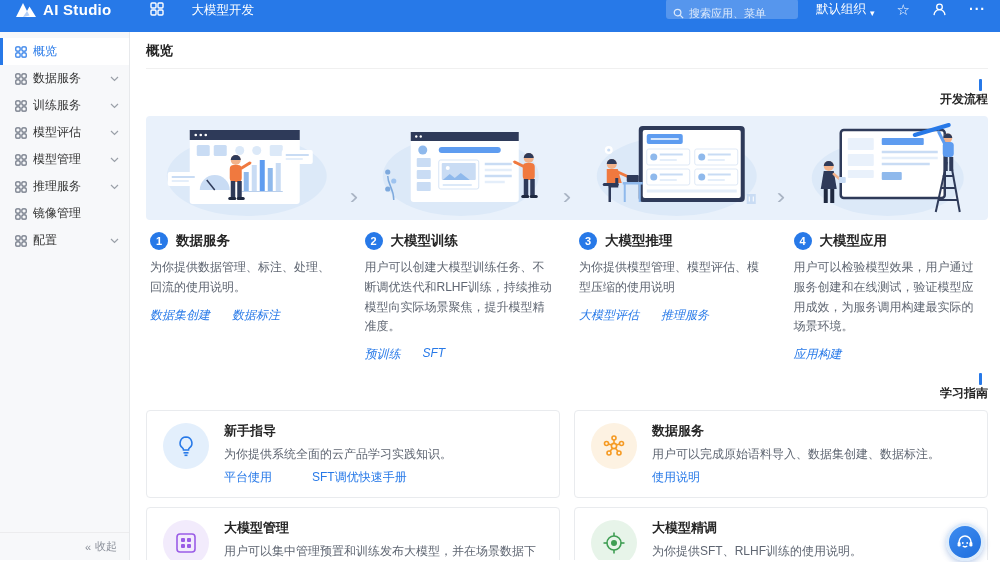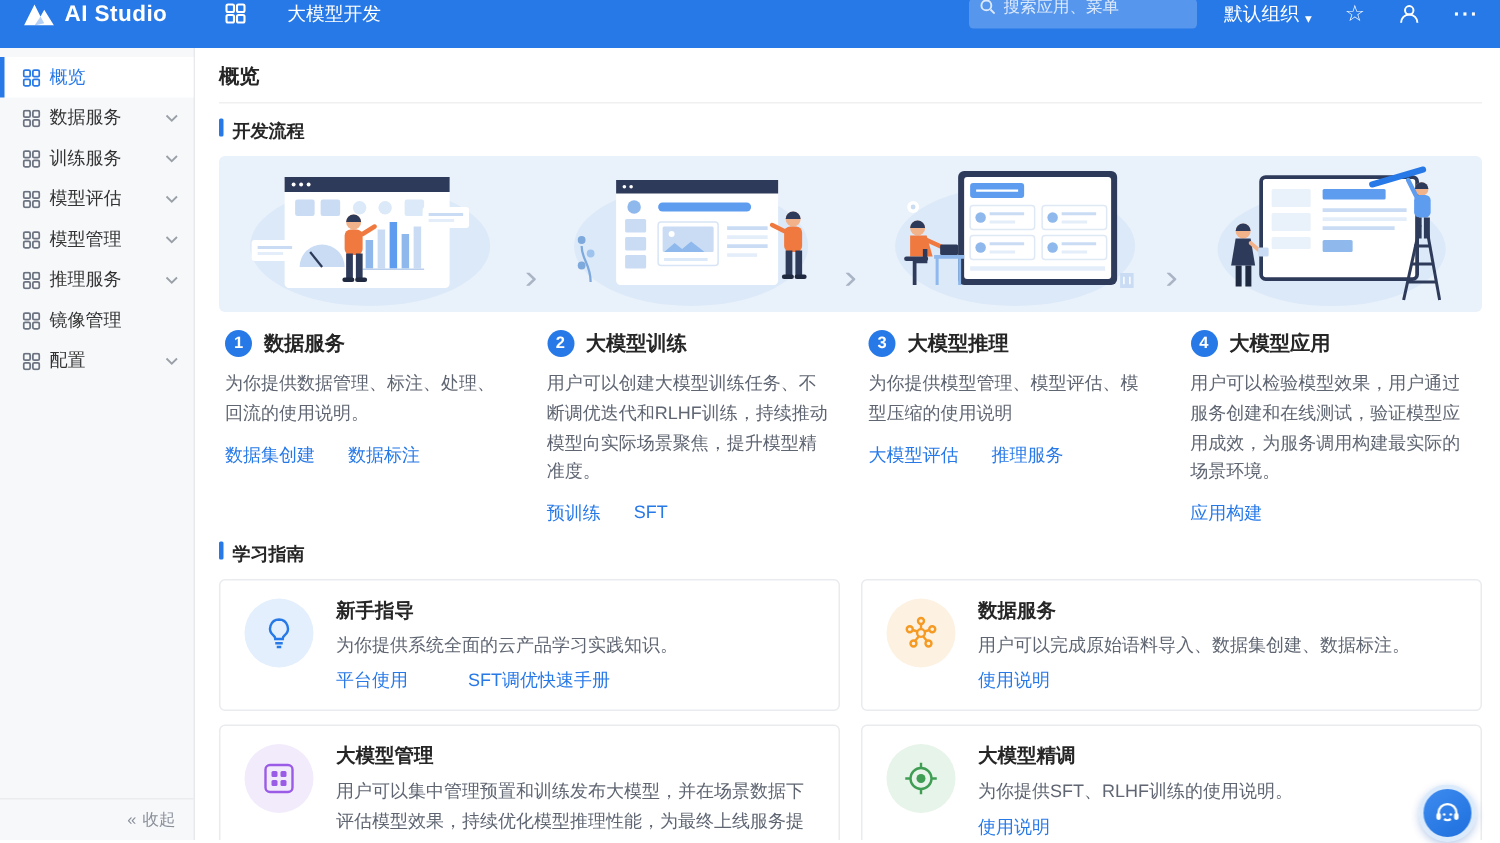--- a/index.html
+++ b/index.html
@@ -6,22 +6,22 @@
   html,body { width:1000px; height:562px; overflow:hidden; background:#fff;
     font-family:"Liberation Sans","DejaVu Sans",sans-serif; }
 
   
   .topbar { height:32px; background:#2779e8; display:flex; align-items:center;
     padding:0 14px 14px 16px; color:#fff; }
   .logo { display:flex; align-items:center; cursor:pointer; }
   .brand { font-size:15px; font-weight:bold; margin-left:7px; letter-spacing:.3px; }
   .apps-btn { margin-left:38px; display:flex; align-items:center; cursor:pointer; }
   .nav-item { margin-left:28px; font-size:12.5px; cursor:pointer; }
-  .searchbox { margin-left:auto; width:152px; height:20px; background:rgba(255,255,255,.22);
-    border-radius:3px; display:flex; align-items:flex-start; padding:0 7px; gap:5px; }
+  .searchbox { margin-left:auto; width:132px; height:20px; background:rgba(255,255,255,.22);
+    border-radius:3px; display:flex; align-items:flex-end; padding:0 7px; gap:5px; }
   .searchbox input { flex:1; min-width:0; background:transparent; border:none; outline:none;
     color:#fff; font-size:11px; font-family:inherit; }
   .searchbox input::placeholder { color:rgba(255,255,255,.8); }
   .org { margin-left:18px; display:flex; align-items:flex-end; gap:4px; font-size:12.5px; cursor:pointer; }
   .org .caret { font-size:9px; }
   .hicon { margin-left:22px; cursor:pointer; display:flex; align-items:center; }
   .star-glyph { font-size:15px; line-height:1; }
   .more-glyph { font-size:14px; font-weight:bold; letter-spacing:1px; line-height:1; }
 
   
@@ -38,40 +38,40 @@
   .si-label { white-space:nowrap; }
   .si-chev { margin-left:auto; color:#9aa0a8; flex-shrink:0; }
   .collapse-bar { margin-top:auto; height:28px; border-top:1px solid #ececee;
     display:flex; align-items:center; justify-content:flex-end; padding-right:12px;
     color:#8a8f99; font-size:11px; gap:4px; cursor:pointer; }
 
   
   .main { flex:1; padding:10px 12px 0 16px; overflow:hidden; position:relative; }
   .page-title { font-size:13.5px; font-weight:bold; color:#262626; padding-bottom:8px;
     border-bottom:1px solid #f0f0f0; margin-bottom:10px; }
-  .section-h { display:flex; align-items:flex-start; font-size:12px; font-weight:bold;
-    color:#262626; margin:2px 0 8px; }
+  .section-h { display:flex; align-items:flex-end; font-size:12px; font-weight:bold;
+    color:#262626; margin:2px 0 8px;flex-direction:column; }
   .section-h .bar { width:3px; height:12px; background:#2779e8; margin-right:6px; border-radius:1px; }
 
   .banner { background:#e9f1fb; border-radius:4px; height:104px; display:grid;
     grid-template-columns:1fr 20px 1fr 20px 1fr 20px 1fr; align-items:center;
     padding:0 4px; margin-bottom:4px; }
   .ill-cell { display:flex; justify-content:center; align-items:flex-end; height:100%; overflow:hidden; }
   .ill-cell svg { display:block; }
   .banner-arrow { color:#a9b4c4; font-size:22px; text-align:center; align-self:end;
     margin-bottom:12px; transform:scaleX(1.15); line-height:1; }
 
   .steps-row { display:grid; grid-template-columns:repeat(4,1fr); column-gap:24px;
     padding:8px 4px 0; margin-bottom:10px; }
   .step-head { display:flex; align-items:center; gap:8px; margin-bottom:8px; }
   .step-num { width:18px; height:18px; border-radius:50%; background:#2779e8; color:#fff;
     font-size:11px; font-weight:bold; display:flex; align-items:center; justify-content:center; flex-shrink:0; }
   .step-title { font-size:13.5px; font-weight:bold; color:#262626; }
   .step-desc { font-size:12px; color:#5f6672; line-height:1.65; margin-bottom:9px; }
-  .links { display:flex; gap:22px; font-size:12px; color:#2779e8; }
+  .links { display:flex; gap:22px; font-size:12px; color:#2779e8;font-style:italic; }
   .links span { cursor:pointer; }
 
   .cards-grid { display:grid; grid-template-columns:1fr 1fr; gap:9px 14px; }
   .gcard { background:#fff; border:1px solid #e9ebee; border-radius:4px; padding:11px 16px;
     display:flex; align-items:flex-start; gap:15px; }
   .gicon { width:46px; height:46px; border-radius:50%; display:flex; align-items:center;
     justify-content:center; flex-shrink:0; margin-top:1px; }
   .gicon.blue   { background:#e3effc; color:#2779e8; }
   .gicon.orange { background:#fdf2e2; color:#f59a23; }
   .gicon.purple { background:#f2ebfc; color:#9a5ce6; }

